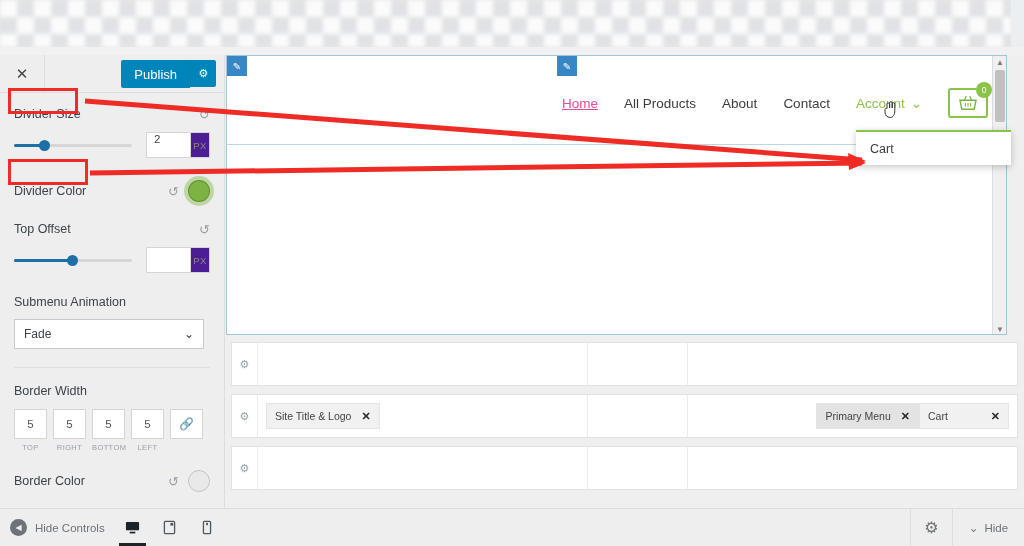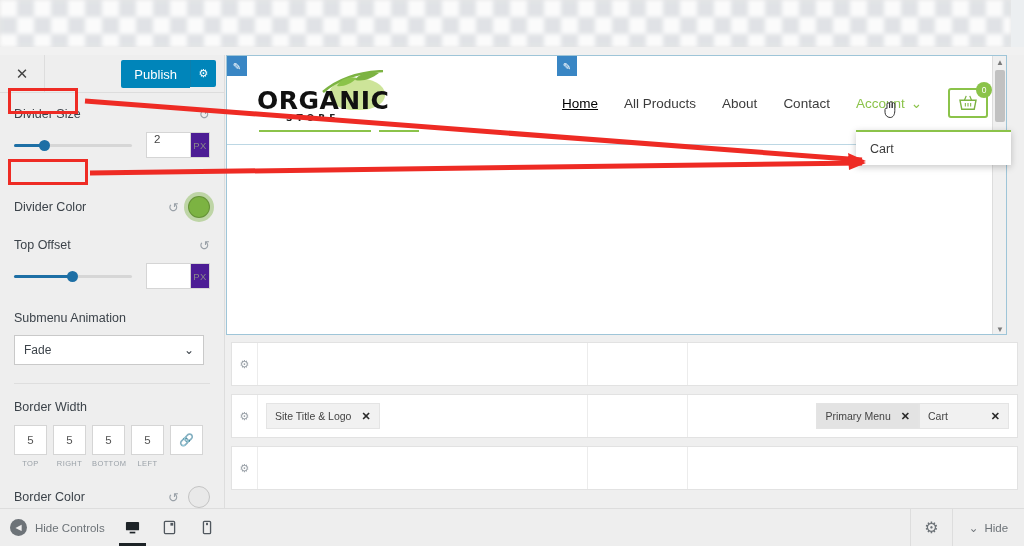--- a/index.html
+++ b/index.html
@@ -145,21 +145,21 @@
   .logo-sub {
     position:relative; top: 12px; left: 29px; font-size: 9px; letter-spacing: 4px; color:#222;
     font-weight:700; font-family:"DejaVu Sans", sans-serif;
   }
   .logo-sub-line { position:absolute; top:58px; left:2px; width:112px; height:2px; background:#8bc34a; }
   .logo-sub-line2 { position:absolute; top:58px; left:122px; width:40px; height:2px; background:#8bc34a; }
   .logo-apple { position:absolute; left: 72px; top: 6px; width: 56px; height: 32px; background:#cde499; border-radius: 50% 50% 45% 45%; }
 
   .site-nav { position:absolute; right: 18px; top: 32px; display:flex; align-items:center; gap: 26px; }
   .nav-item { font-size: 13.5px; color:#3c3c3c; cursor:pointer; font-family:"Liberation Sans",sans-serif; }
-  .nav-item.active { color:#000000;text-decoration:underline; }
+  .nav-item.active { color:#ec4899;text-decoration:underline; }
   .nav-account { color:#8bc34a; display:flex; align-items:center; gap:6px; cursor:pointer; position:relative; }
   .cart-box {
     width: 40px; height: 30px; border: 2px solid #8bc34a; border-radius: 3px;
     display:flex; align-items:center; justify-content:center; position:relative; cursor:pointer;
   }
   .cart-badge {
     position:absolute; right: -6px; top: -8px; width: 16px; height: 16px; border-radius:50%;
     background:#8bc34a; color:#fff; font-size: 8.5px; display:flex; align-items:center; justify-content:center;
   }
   .cursor-hand { position:absolute; left: 658px; top: 48px; font-size: 16px; z-index: 7; }
@@ -266,21 +266,21 @@
             <div class="fill" style="width:30px"></div>
             <div class="knob" style="left:25px"></div>
           </div>
           <div class="num-wrap">
             <div class="num-input">2</div>
             <div class="unit-box">PX</div>
           </div>
         </div>
       </div>
 
-      <div class="ctrl" style="margin-top:38px">
+      <div class="ctrl" style="margin-top:22px">
         <div class="ctrl-row">
           <div class="ctrl-label">Divider Color</div>
           <div class="swatch-row">
             <div class="reset-icon">↺</div>
             <div class="color-swatch swatch-green"></div>
           </div>
         </div>
       </div>
 
       <div class="ctrl" style="margin-top:20px">
@@ -387,32 +387,20 @@
   </div>
 
   <div class="preview">
 
     <div class="site-frame">
 
       <div class="site-header">
         <div class="edit-badge" style="left:0;top:0">✎</div>
         <div class="edit-badge" style="left:330px;top:0">✎</div>
 
-        <div class="logo-block">
-          <div class="logo-apple"></div>
-          <svg class="logo-leaf" width="70" height="26" viewBox="0 0 70 26">
-            <path d="M2 22 C18 8 40 2 62 1" stroke="#7cb342" stroke-width="2.4" fill="none"></path>
-            <path d="M16 16 C20 8 30 6 36 8 C30 14 22 17 16 16Z" fill="#8bc34a"></path>
-            <path d="M34 10 C38 3 50 1 58 3 C50 9 42 12 34 10Z" fill="#7cb342"></path>
-          </svg>
-          <div class="logo-text">ORGANIC</div>
-          <div class="logo-sub">STORE</div>
-          <div class="logo-sub-line"></div>
-          <div class="logo-sub-line2"></div>
-        </div>
 
         <div class="site-nav">
           <div class="nav-item active">Home</div>
           <div class="nav-item">All Products</div>
           <div class="nav-item">About</div>
           <div class="nav-item">Contact</div>
           <div class="nav-item nav-account">
             <span>Account</span>
             <span>⌄</span>
           </div>

